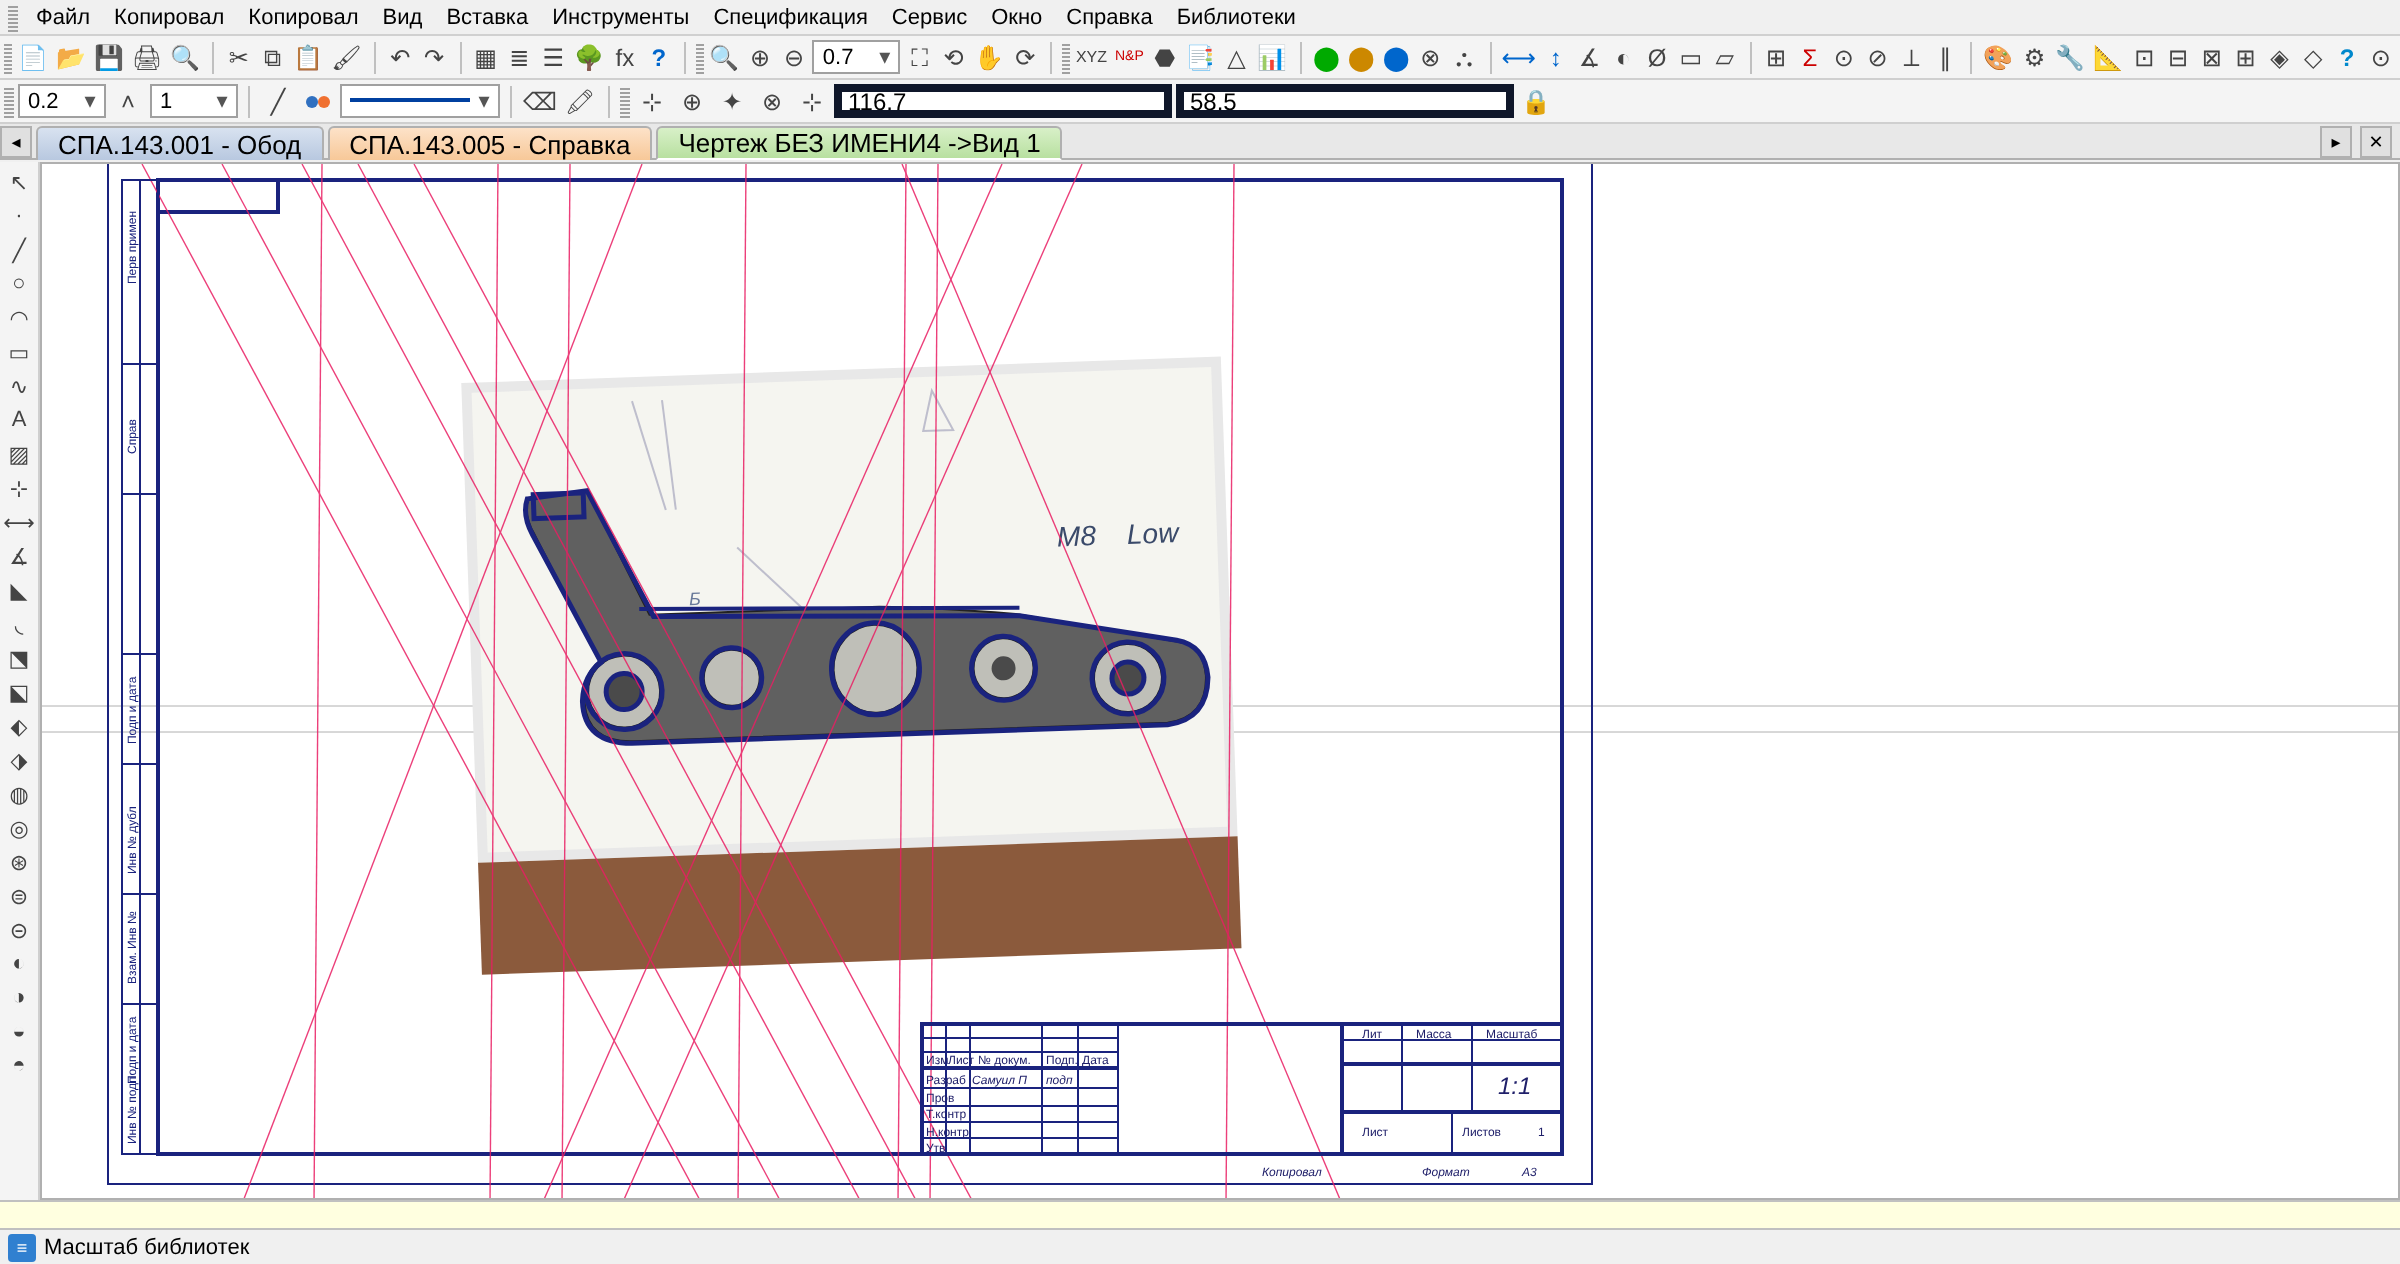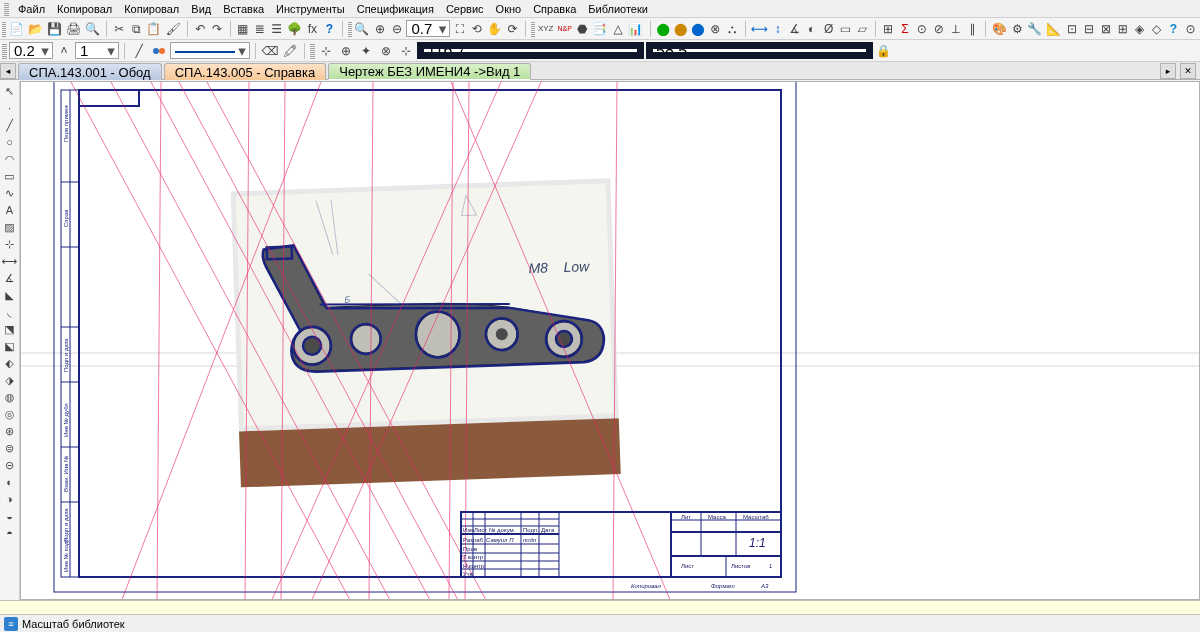--- a/index.html
+++ b/index.html
@@ -29,27 +29,27 @@
     width: 18px; height: 18px; display: inline-flex;
     align-items: center; justify-content: center;
     border: 1px solid transparent; border-radius: 2px;
     font-size: 12px; color: #444;
   }
   .tb-btn svg { width: 14px; height: 14px; }
   .tb-sep { width: 1px; height: 16px; background: #c0c0c0; margin: 0 3px; }
   .tb-combo {
     height: 17px; background: #fff; border: 1px solid #a0a0a0;
     display: inline-flex; align-items: center; padding: 0 2px;
-    font-size: 15px;
+    font-size: 11px;
   }
   .tb-combo .val { min-width: 28px; text-align: left; padding: 0 2px; }
   .tb-combo .arrow { width: 10px; text-align: center; color: #555; }
   .tb-field {
-    height: 17px; background: #fff; border: 7px solid #0f172a;
-    padding: 0 3px; font-size: 16px; min-width: 38px;
+    height: 17px; background: #fff; border: 4px solid #0f172a;
+    padding: 0 3px; font-size: 12px; min-width: 38px;
   }
   .tb-wide { min-width: 45px; }
   .tabbar {
     height: 18px; background: #e8e8e8;
     display: flex; align-items: flex-end; padding: 0; border-bottom: 1px solid #b0b0b0;
     position: relative;
   }
   .tabbar .navbtn { width: 16px; height: 16px; background: #e0e0e0;
     border: 1px solid #b0b0b0; display: flex; align-items: center; justify-content: center;
     font-size: 9px; margin-right: 2px;}

